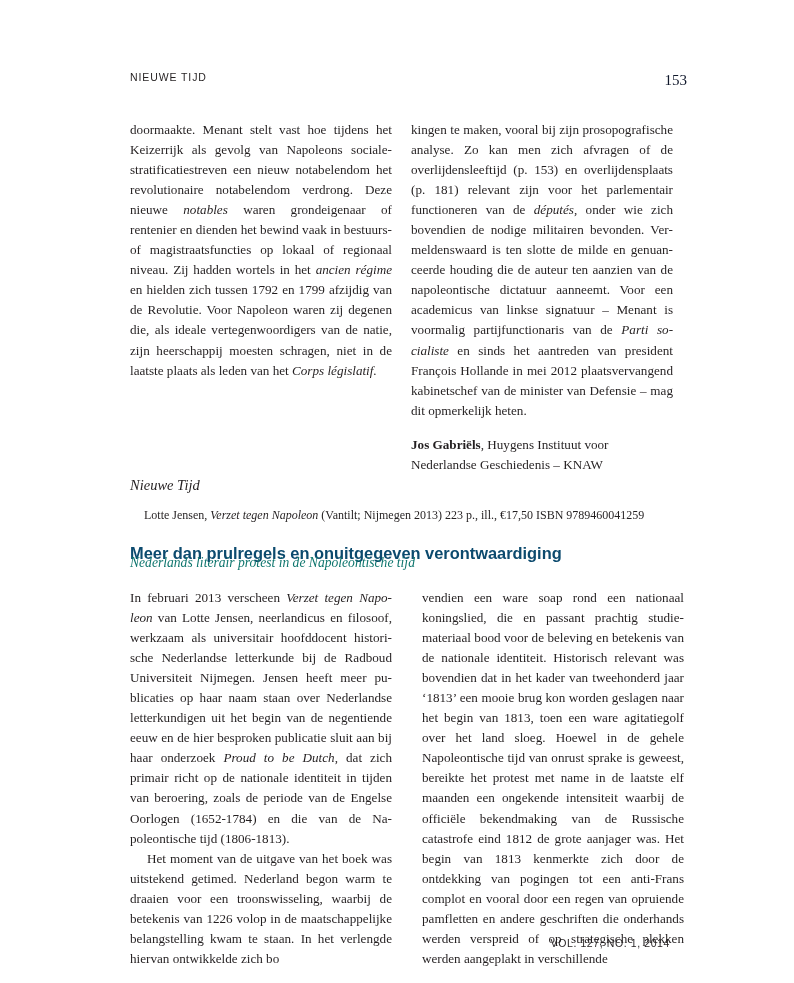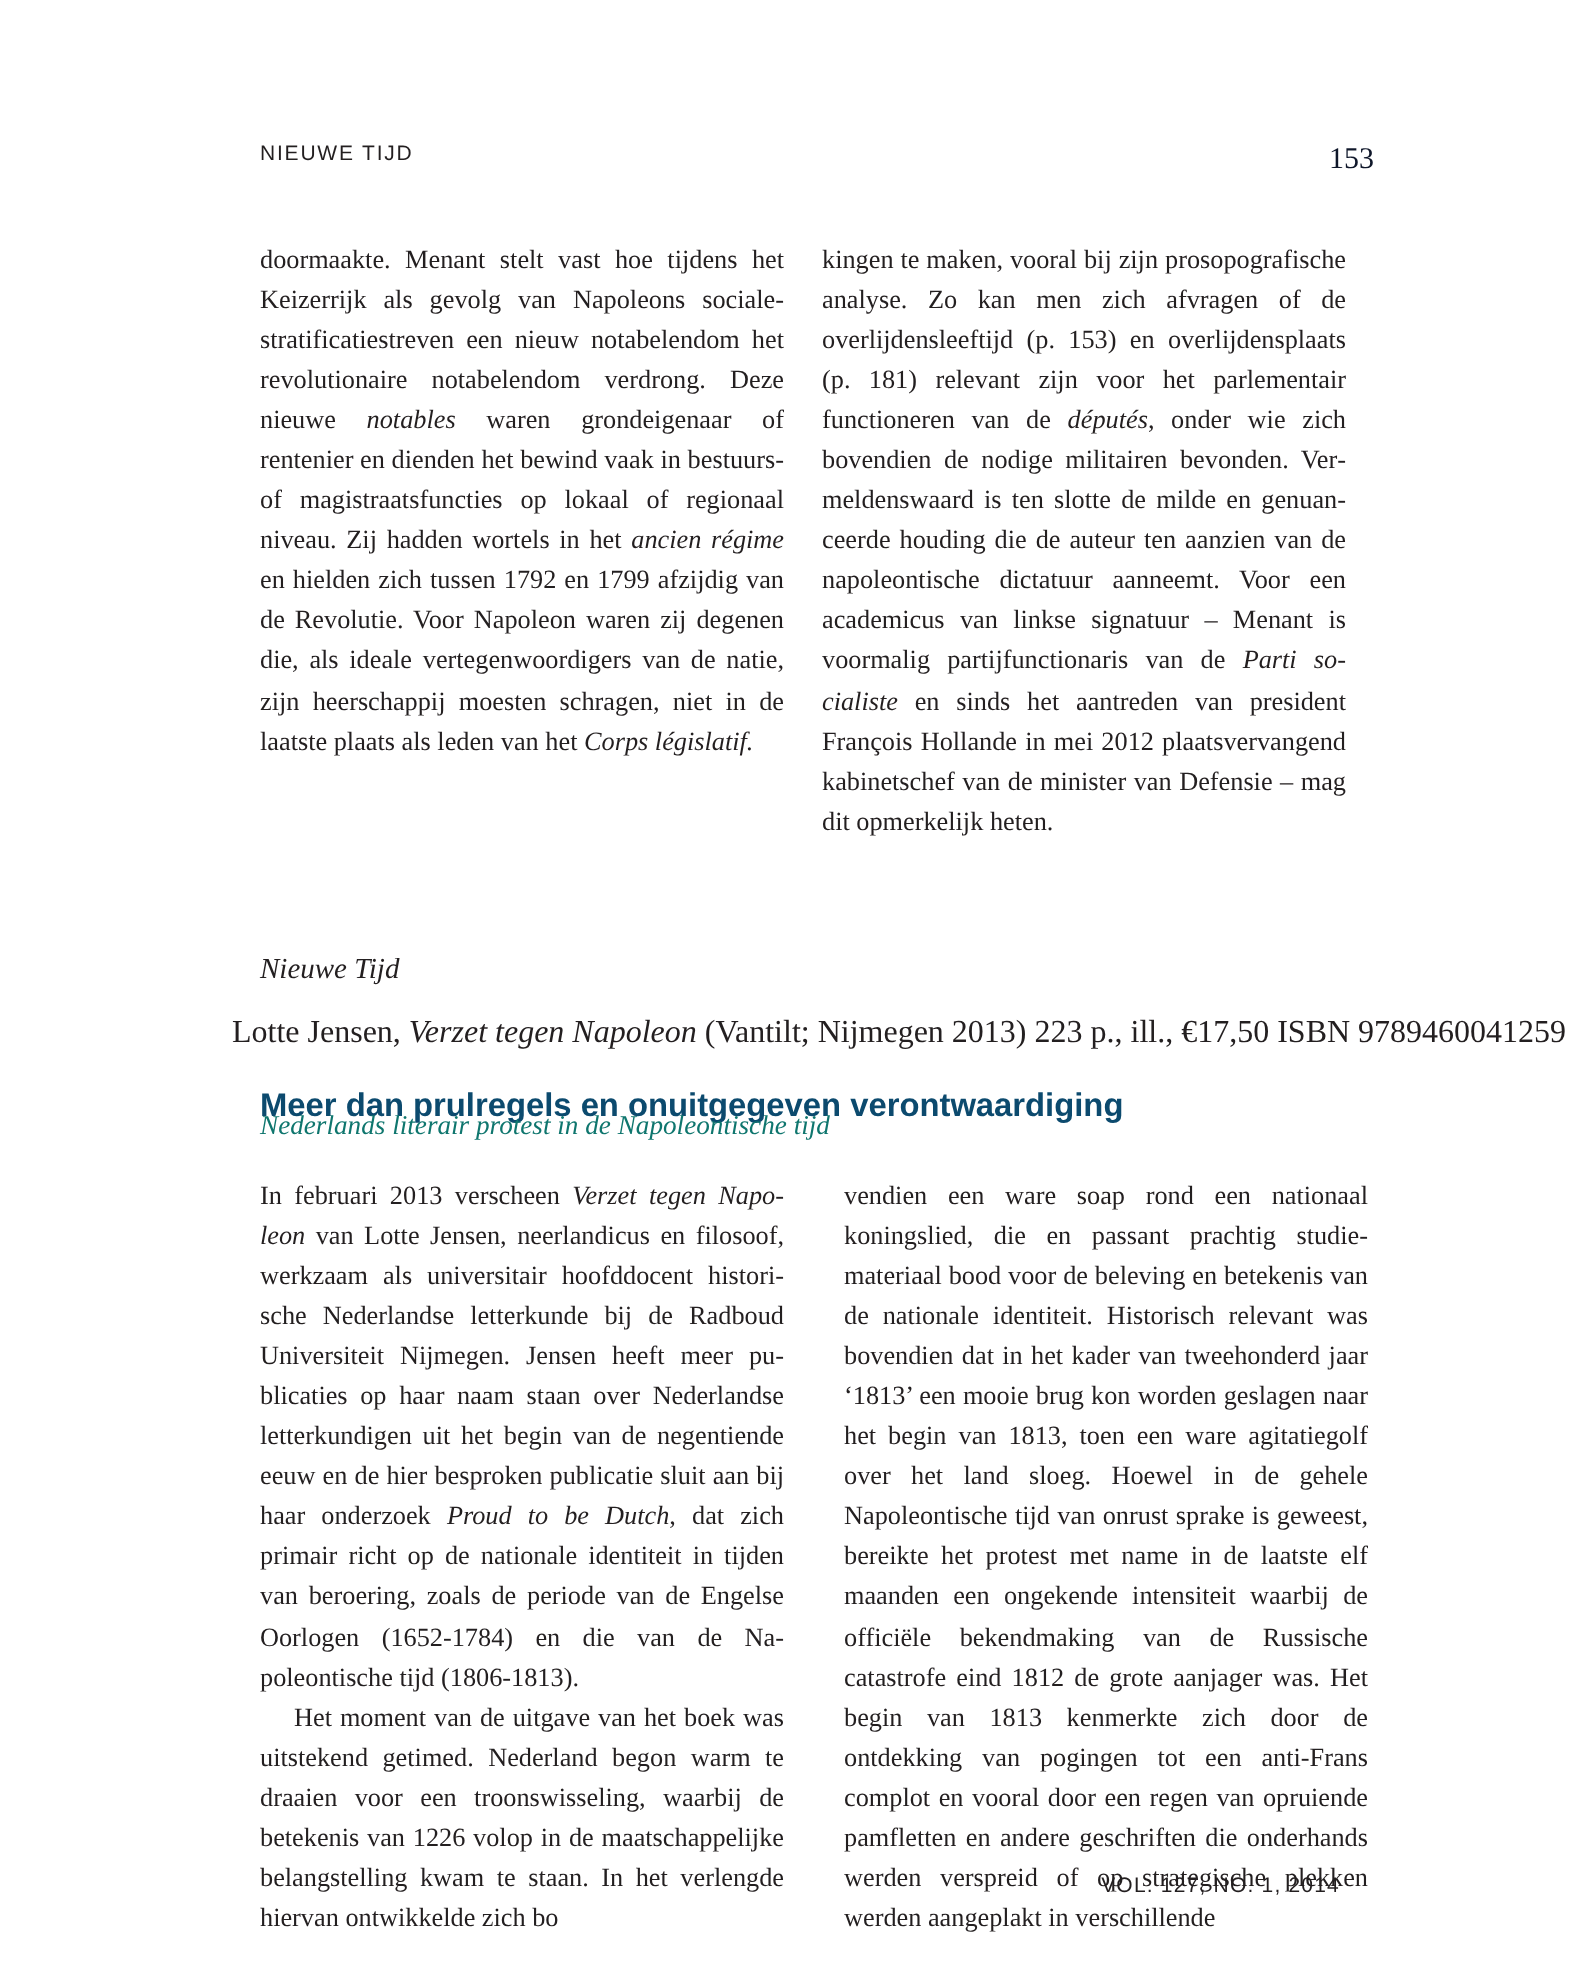--- a/index.html
+++ b/index.html
@@ -31,23 +31,23 @@
   .col-b1 { left: 130px; top: 588px; }
   .col-b2 { left: 422px; top: 588px; }
   .signature { margin-top: 14px !important; text-align: left; }
   .signature b { font-weight: bold; }
   .section-label {
     position: absolute; left: 130px; top: 477px;
     font-family: "Liberation Serif", serif; font-style: italic;
     font-size: 14.5px; color: #231f20;
   }
   .biblio {
-    position: absolute; left: 116px; top: 508px;
+    position: absolute; left: 144px; top: 508px;
     font-family: "Liberation Serif", serif;
-    font-size: 16px; color: #231f20; white-space: nowrap; text-align: center;
+    font-size: 12px; color: #231f20; white-space: nowrap; text-align: center;
   }
   .review-title {
     position: absolute; left: 130px; top: 544px;
     font-family: Liberation Sans, sans-serif; font-weight: bold;
     font-size: 16.4px; color: #0c4a6e; white-space: nowrap;
   }
   .review-subtitle {
     position: absolute; left: 130px; top: 555px;
     font-family: "Liberation Serif", serif; font-style: italic;
     font-size: 13.6px; color: #0f766e; white-space: nowrap;
@@ -64,20 +64,21 @@
 
 <div class="running-head">NIEUWE TIJD</div>
 <div class="page-number">153</div>
 
 <div class="col col-a1">
   <p><span>doormaakte. Menant stelt vast hoe tijdens het Keizerrijk als gevolg van Napoleons sociale­stratificatiestreven een nieuw notabelendom het revolutionaire notabelendom verdrong. Deze nieuwe </span><i>notables</i><span> waren grondeigenaar of rentenier en dienden het bewind vaak in be­stuurs- of magistraatsfuncties op lokaal of regi­onaal niveau. Zij hadden wortels in het </span><i>ancien régime</i><span> en hielden zich tussen 1792 en 1799 af­zijdig van de Revolutie. Voor Napoleon waren zij degenen die, als ideale vertegenwoordigers van de natie, zijn heerschappij moesten schra­gen, niet in de laatste plaats als leden van het </span><i>Corps législatif.</i></p>
 </div>
 
 <div class="col col-a2">
   <p><span>kingen te maken, vooral bij zijn prosopografi­sche analyse. Zo kan men zich afvragen of de overlijdensleeftijd (p. 153) en overlijdensplaats (p. 181) relevant zijn voor het parlementair functioneren van de </span><i>députés</i><span>, onder wie zich bovendien de nodige militairen bevonden. Ver­meldenswaard is ten slotte de milde en genuan­ceerde houding die de auteur ten aanzien van de napoleontische dictatuur aanneemt. Voor een academicus van linkse signatuur – Menant is voormalig partijfunctionaris van de </span><i>Parti so­cialiste</i><span> en sinds het aantreden van president François Hollande in mei 2012 plaatsvervan­gend kabinetschef van de minister van Defen­sie – mag dit opmerkelijk heten.</span></p>
+  <p class="signature"><b>Jos Gabriëls</b><span>, Huygens Instituut voor Nederlandse Geschiedenis – KNAW</span></p>
 </div>
 
 <div class="section-label">Nieuwe Tijd</div>
 <div class="biblio"><span>Lotte Jensen, </span><i>Verzet tegen Napoleon</i><span> (Vantilt; Nijmegen 2013) 223 p., ill., €17,50 ISBN 9789460041259</span></div>
 <div class="review-title">Meer dan prulregels en onuitgegeven verontwaardiging</div>
 <div class="review-subtitle">Nederlands literair protest in de Napoleontische tijd</div>
 
 <div class="col col-b1">
   <p><span>In februari 2013 verscheen </span><i>Verzet tegen Napo­leon</i><span> van Lotte Jensen, neerlandicus en filosoof, werkzaam als universitair hoofddocent histori­sche Nederlandse letterkunde bij de Radboud Universiteit Nijmegen. Jensen heeft meer pu­blicaties op haar naam staan over Nederlandse letterkundigen uit het begin van de negentien­de eeuw en de hier besproken publicatie sluit aan bij haar onderzoek </span><i>Proud to be Dutch</i><span>, dat zich primair richt op de nationale identiteit in tijden van beroering, zoals de periode van de Engelse Oorlogen (1652-1784) en die van de Na­poleontische tijd (1806-1813).</span></p>
   <p class="indent">Het moment van de uitgave van het boek was uitstekend getimed. Nederland begon warm te draaien voor een troonswisseling, waarbij de betekenis van 1226 volop in de maat­schappelijke belangstelling kwam te staan. In het verlengde hiervan ontwikkelde zich bo­</p>

